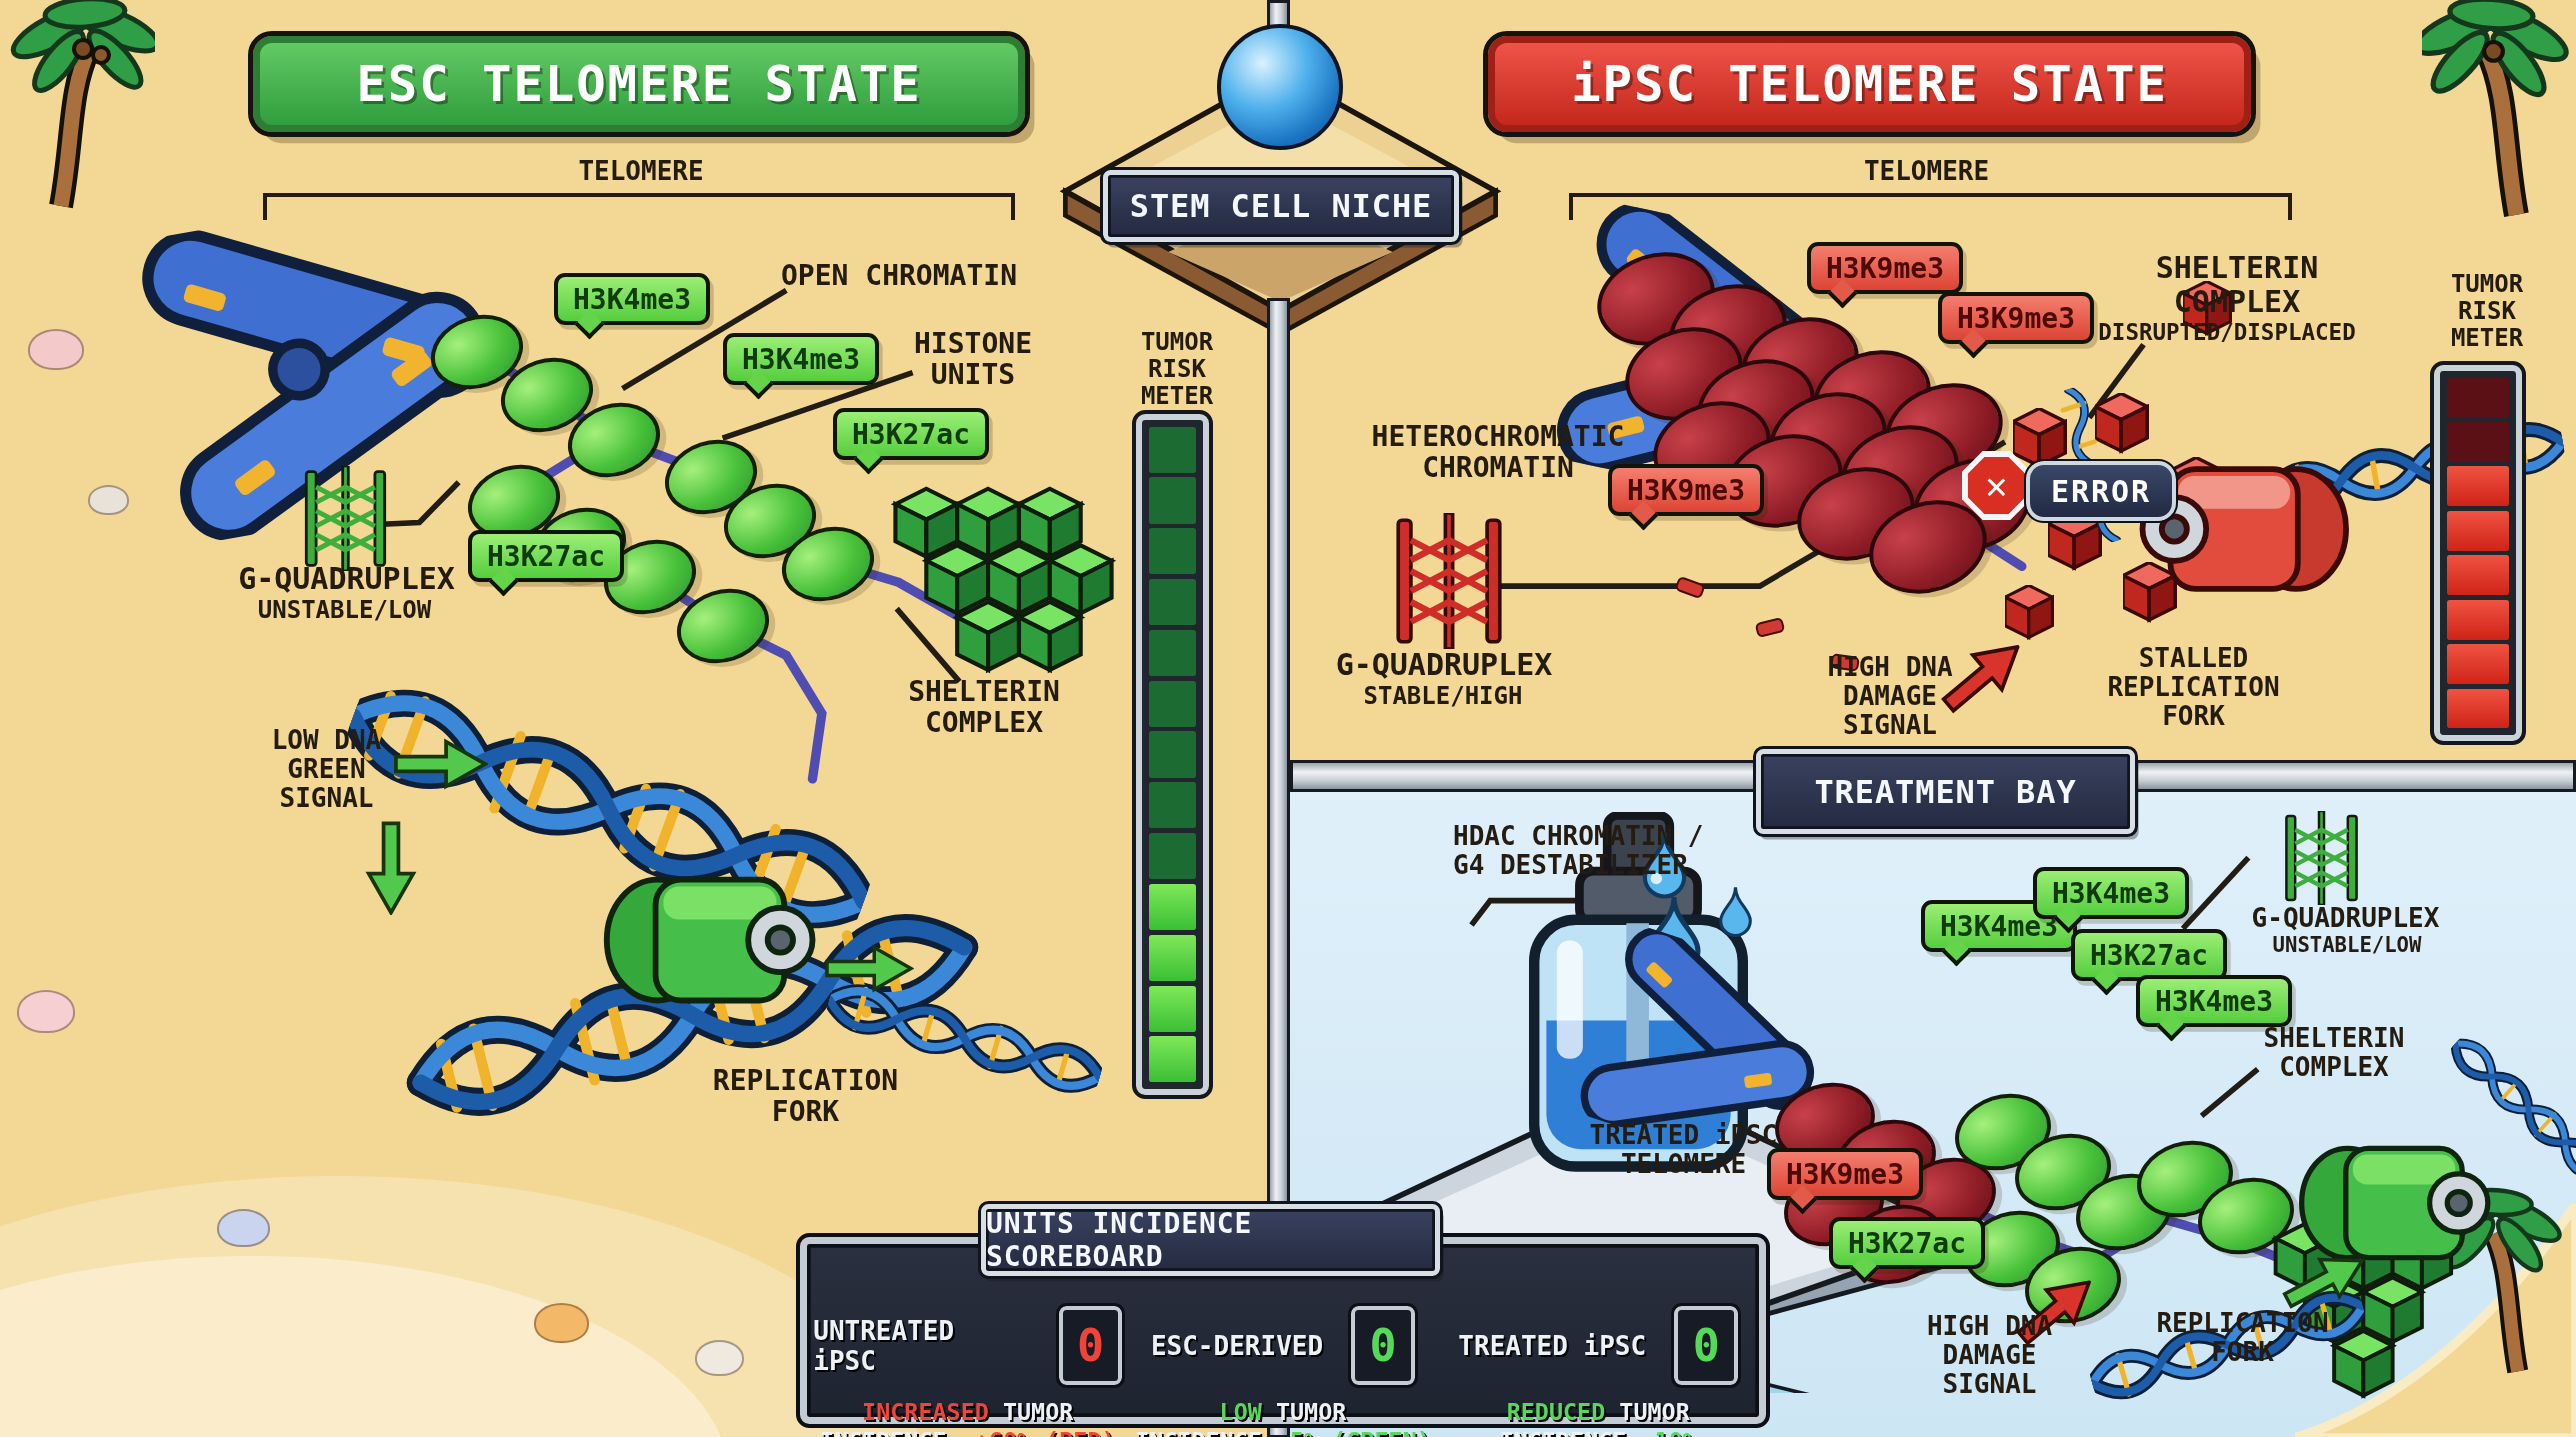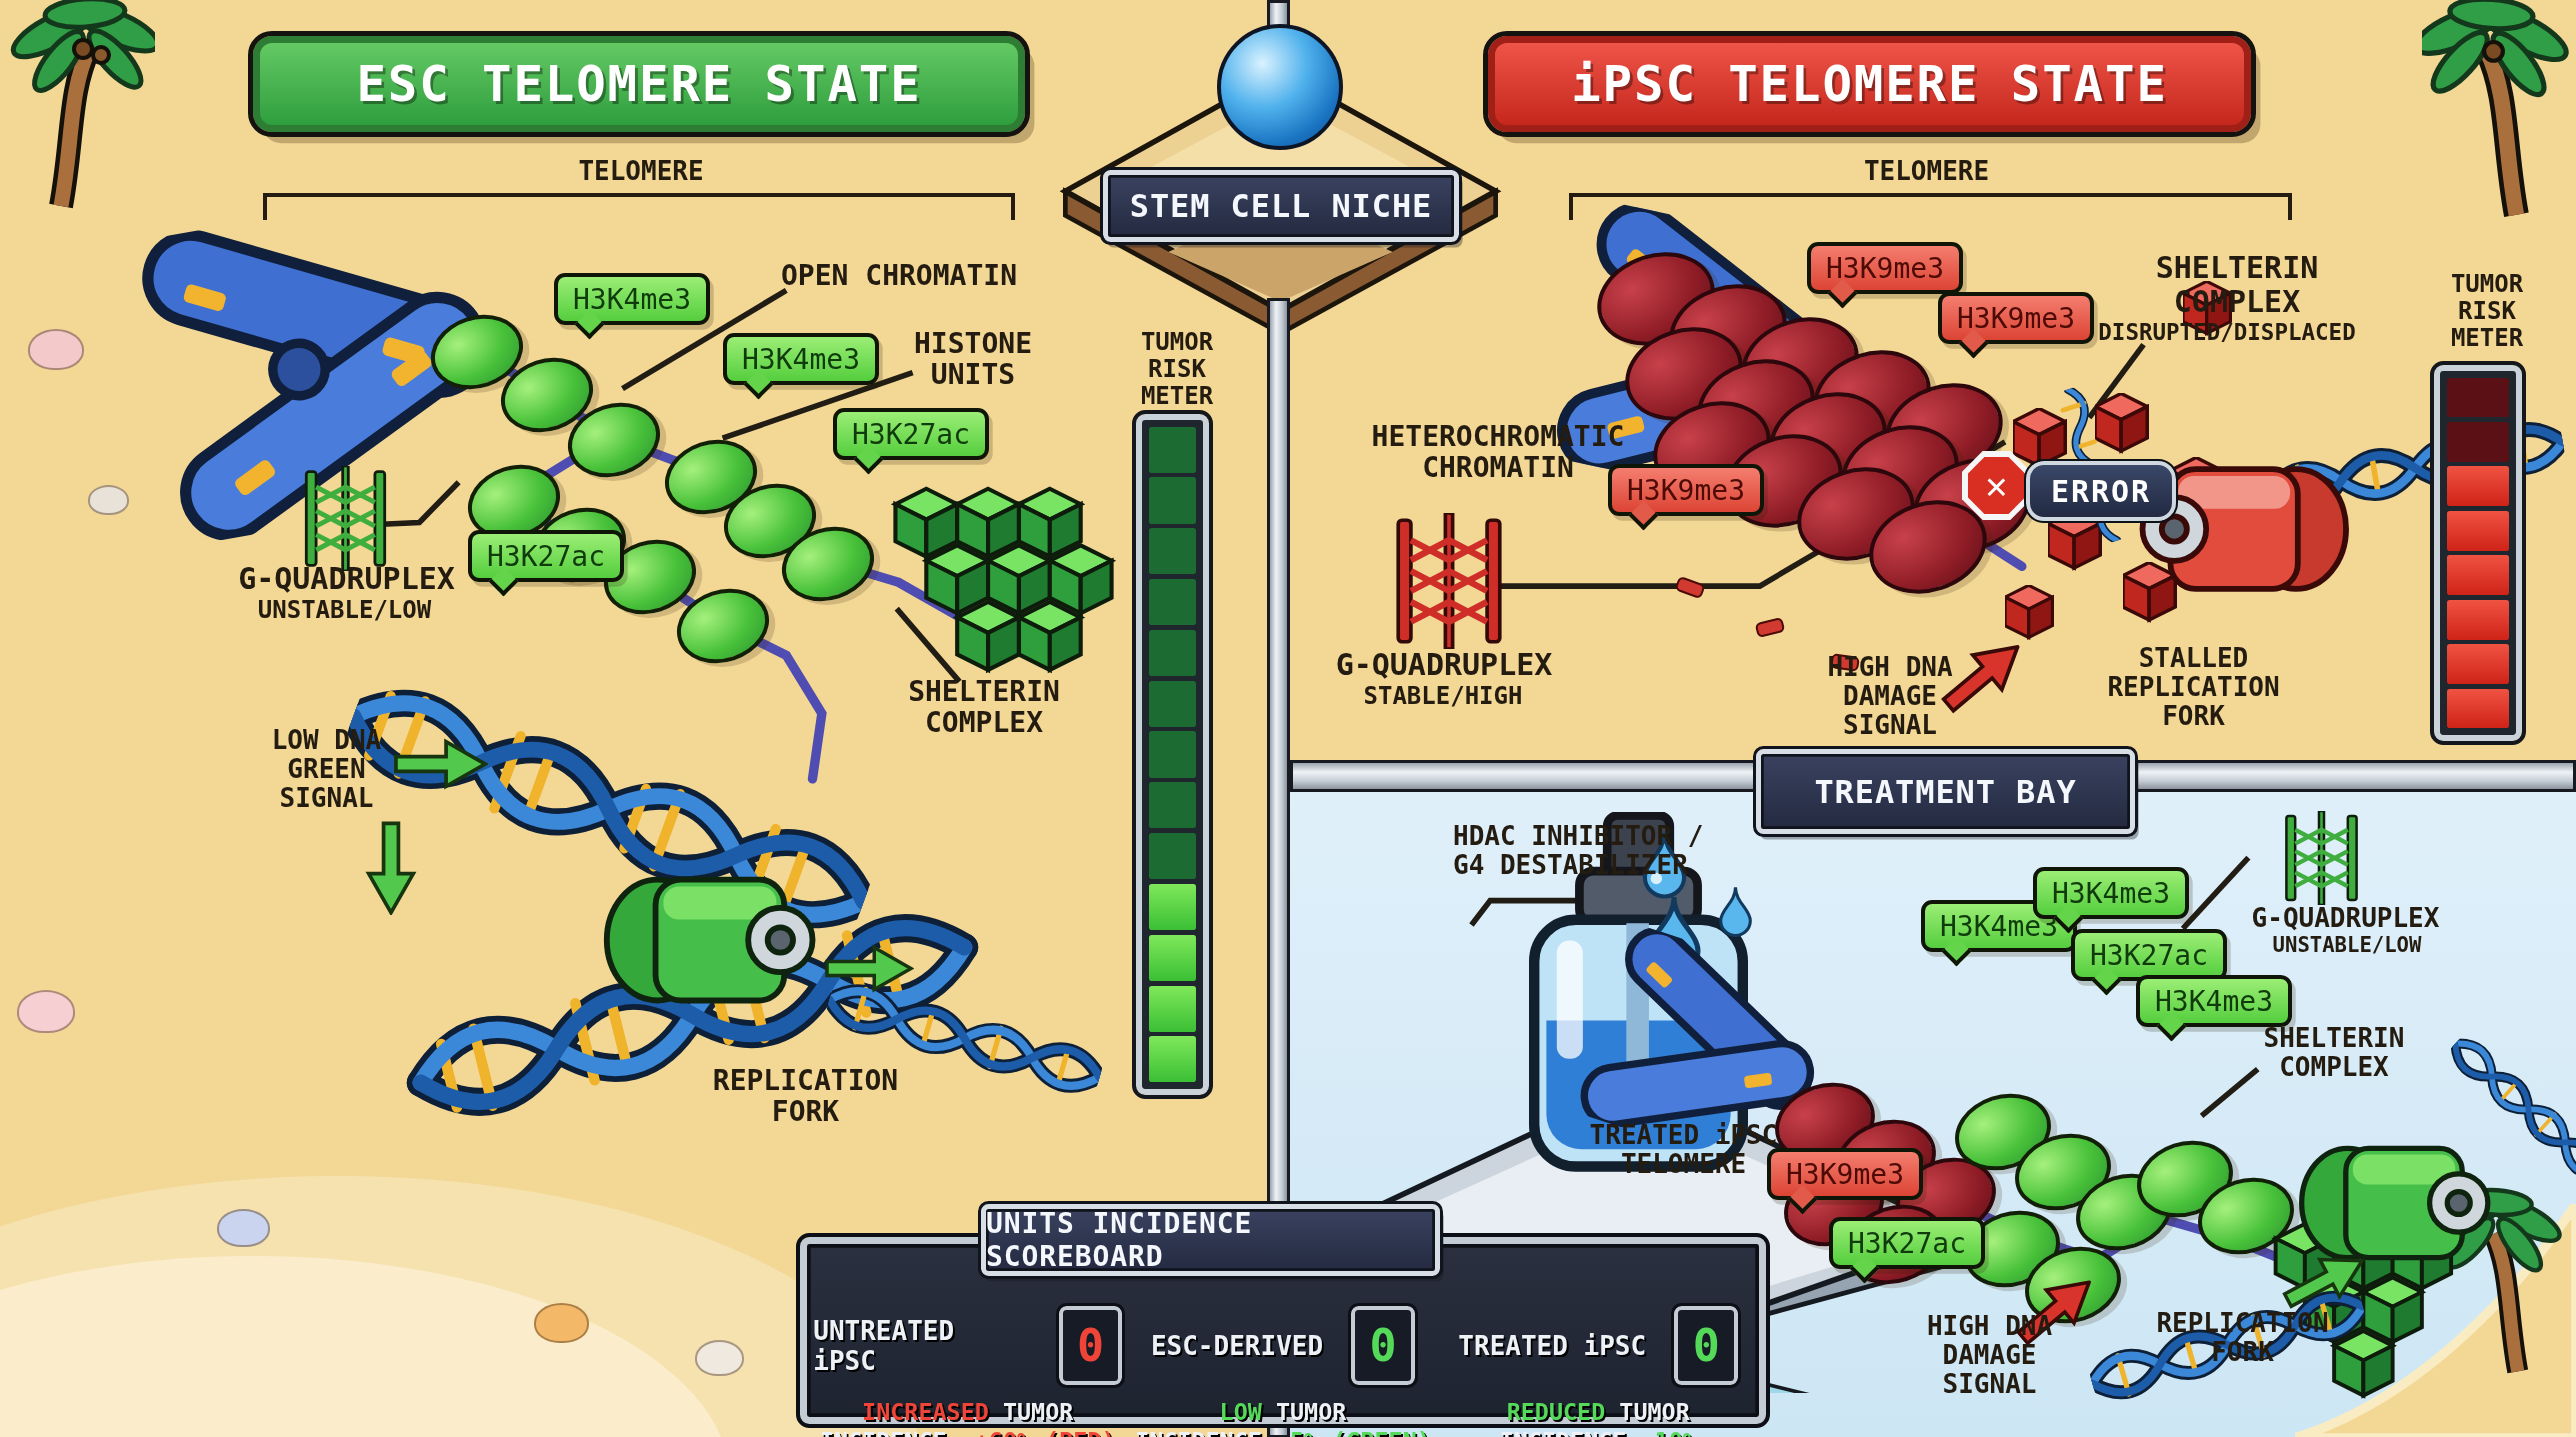--- a/index.html
+++ b/index.html
@@ -14,21 +14,21 @@
   .green-banner{background:linear-gradient(#63c963,#2f9e3e);border:7.5px solid #2e7d34;outline:5.6px solid #15130f;
     box-shadow:9.4px 11.2px 0 rgba(80,55,15,.3);}
   .red-banner{background:linear-gradient(#ef5448,#c5271c);border:7.5px solid #a02017;outline:5.6px solid #15130f;
     box-shadow:9.4px 11.2px 0 rgba(80,55,15,.3);}
   .navy-sign{position:absolute;display:flex;align-items:center;justify-content:center;
     background:linear-gradient(#3a4260,#232a40);color:#f4f7fb;font-weight:bold;border:5.6px solid #d7dee6;
     outline:3.7px solid #10141d;border-radius:7.5px;box-shadow:inset 0 0 0 2.8px #10141d,3.7px 5.6px 0 rgba(20,20,30,.35);
     letter-spacing:0.9px;z-index:7;}
   .bubble{position:absolute;display:inline-flex;align-items:center;justify-content:center;
     background:linear-gradient(#9bee75,#55ce3e);border:4.7px solid #101607;border-radius:11.2px;color:#103c0d;
-    font-weight:normal;font-size:28px;padding:5.6px 15px;box-shadow:3.7px 4.7px 0 rgba(40,30,5,.2);z-index:6;}
+    font-weight:bold;font-size:28px;padding:5.6px 15px;box-shadow:3.7px 4.7px 0 rgba(40,30,5,.2);z-index:6;}
   .bubble::after{content:"";position:absolute;left:20.6px;bottom:-14px;width:17px;height:17px;background:#64d44a;
     border-right:4.7px solid #101607;border-bottom:4.7px solid #101607;transform:rotate(45deg);}
   .bubble.red{background:linear-gradient(#f47e6f,#dc4434);color:#4e0b06;}
   .bubble.red::after{background:#e25a4a;}
   
   .meter{position:absolute;display:flex;flex-direction:column;gap:4.7px;padding:6.6px;background:#20262e;
     border:6.6px solid #cbd3da;outline:4.7px solid #14171c;border-radius:9.4px;z-index:6;box-sizing:border-box;}
   .meter .seg{flex:1;border-radius:2.8px;}
   .meter.green .seg.off{background:#1c6b33;}
   .meter.green .seg.on{background:linear-gradient(#7fe85a,#3bbf35);}
@@ -671,21 +671,21 @@
       <div class="seg on"></div>
       <div class="seg on"></div>
       <div class="seg on"></div>
       <div class="seg on"></div>
       <div class="seg on"></div>
     </div>
 
   <div class="navy-sign" style="left:1756px;top:749px;width:369px;height:75px;font-size:32px;">
     <span>TREATMENT BAY</span>
   </div>
-  <div class="lbl left" style="left:1453px;top:822px;width:267px;font-size:26px;">HDAC INHIBITOR / G4 DESTABILIZER</div>
+  <div class="lbl left" style="left:1453px;top:822px;width:267px;font-size:26px;">HDAC CHROMATIN / G4 DESTABILIZER</div>
   <div class="bubble" style="left:1921px;top:900px;">
       <span>H3K4me3</span>
     </div>
   <div class="bubble" style="left:2033px;top:867px;">
       <span>H3K4me3</span>
     </div>
   <div class="bubble" style="left:2071px;top:929px;">
       <span>H3K27ac</span>
     </div>
   <div class="bubble" style="left:2136px;top:975px;">

